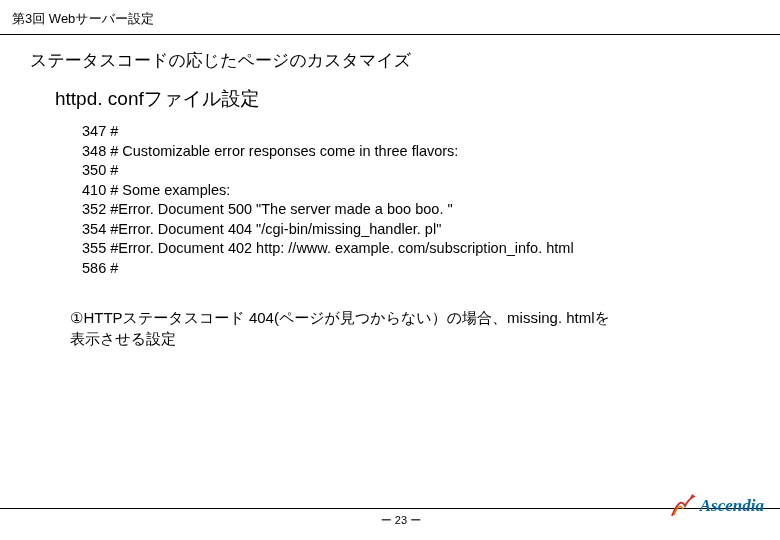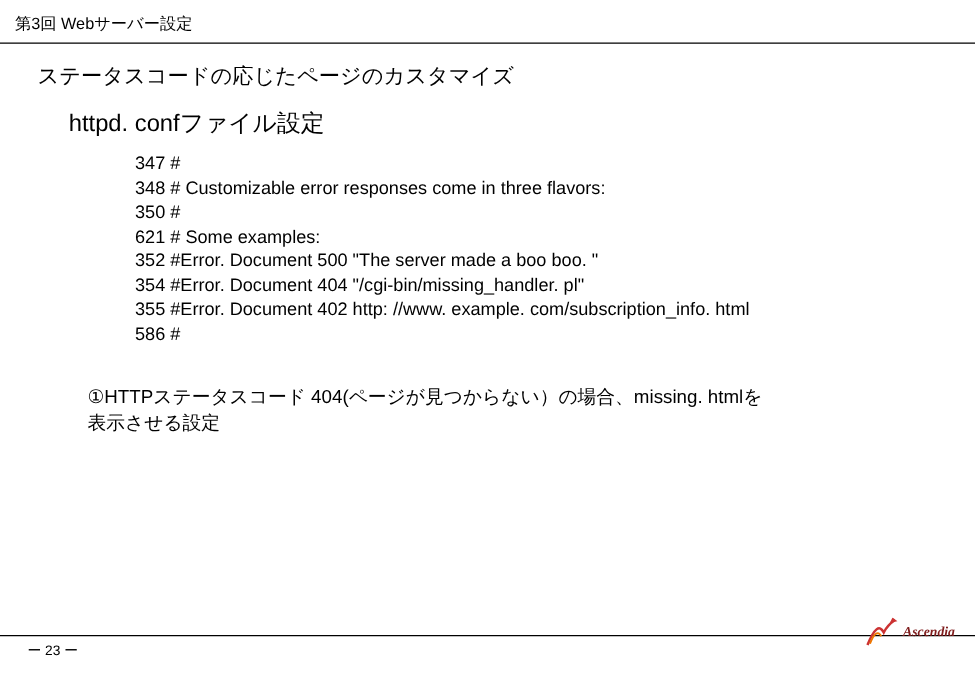--- a/index.html
+++ b/index.html
@@ -31,21 +31,20 @@
   .code-block {
     font-size: 14.5px;
     line-height: 1.35;
     padding-left: 82px;
     padding-right: 20px;
     font-family: Arial, sans-serif;
   }
   .code-line {
     white-space: nowrap;
     position: relative;
-    margin-left: 26px;
   }
   .arrow-wrap {
     display: inline-flex;
     align-items: center;
     vertical-align: middle;
     margin-left: 4px;
   }
   .arrow-shaft {
     display: inline-block;
     width: 38px;
@@ -76,55 +75,56 @@
     bottom: 12px;
     left: 0;
     width: 100%;
   }
   .footer-rule {
     border: none;
     border-top: 1.5px solid #000;
     margin: 0 0 4px 0;
   }
   .page-num {
+    text-align: center;
     font-size: 11px;
     margin-left: 22px;
   }
   .logo {
     position: absolute;
     right: 16px;
     bottom: 10px;
     display: flex;
     align-items: center;
     gap: 4px;
   }
   .logo-text {
-    font-size: 11px;
+    font-size: 17px;
     font-style: italic;
     font-weight: bold;
     font-family: Georgia, "Times New Roman", serif;
-    color: #7f1d1d;
+    color: #0369a1;
   }
   .logo-mark svg { display: block; }
 </style>
 </head>
 <body>
 
 <div class="header">第3回 Webサーバー設定</div>
 <hr class="header-rule">
 
 <div class="section-title">ステータスコードの応じたページのカスタマイズ</div>
 
 <div class="subsection">httpd. confファイル設定</div>
 
 <div class="code-block">
   <div class="code-line">347 #</div>
   <div class="code-line">348 # Customizable error responses come in three flavors:</div>
   <div class="code-line">350 #</div>
-  <div class="code-line">621 # Some examples:</div>
+  <div class="code-line">410 # Some examples:</div>
   <div class="code-line">352 #Error. Document 500 "The server made a boo boo. "</div>
   <div class="code-line">354 #Error. Document 404 "/cgi-bin/missing_handler. pl"</div>
   <div class="code-line">355 #Error. Document 402 http: //www. example. com/subscription_info. html</div>
   <div class="code-line">586 #</div>
 </div>
 
 <div class="note">
   <span>①HTTPステータスコード 404(ページが見つからない）の場合、missing. htmlを</span><br>
   <span>表示させる設定</span>
 </div>

